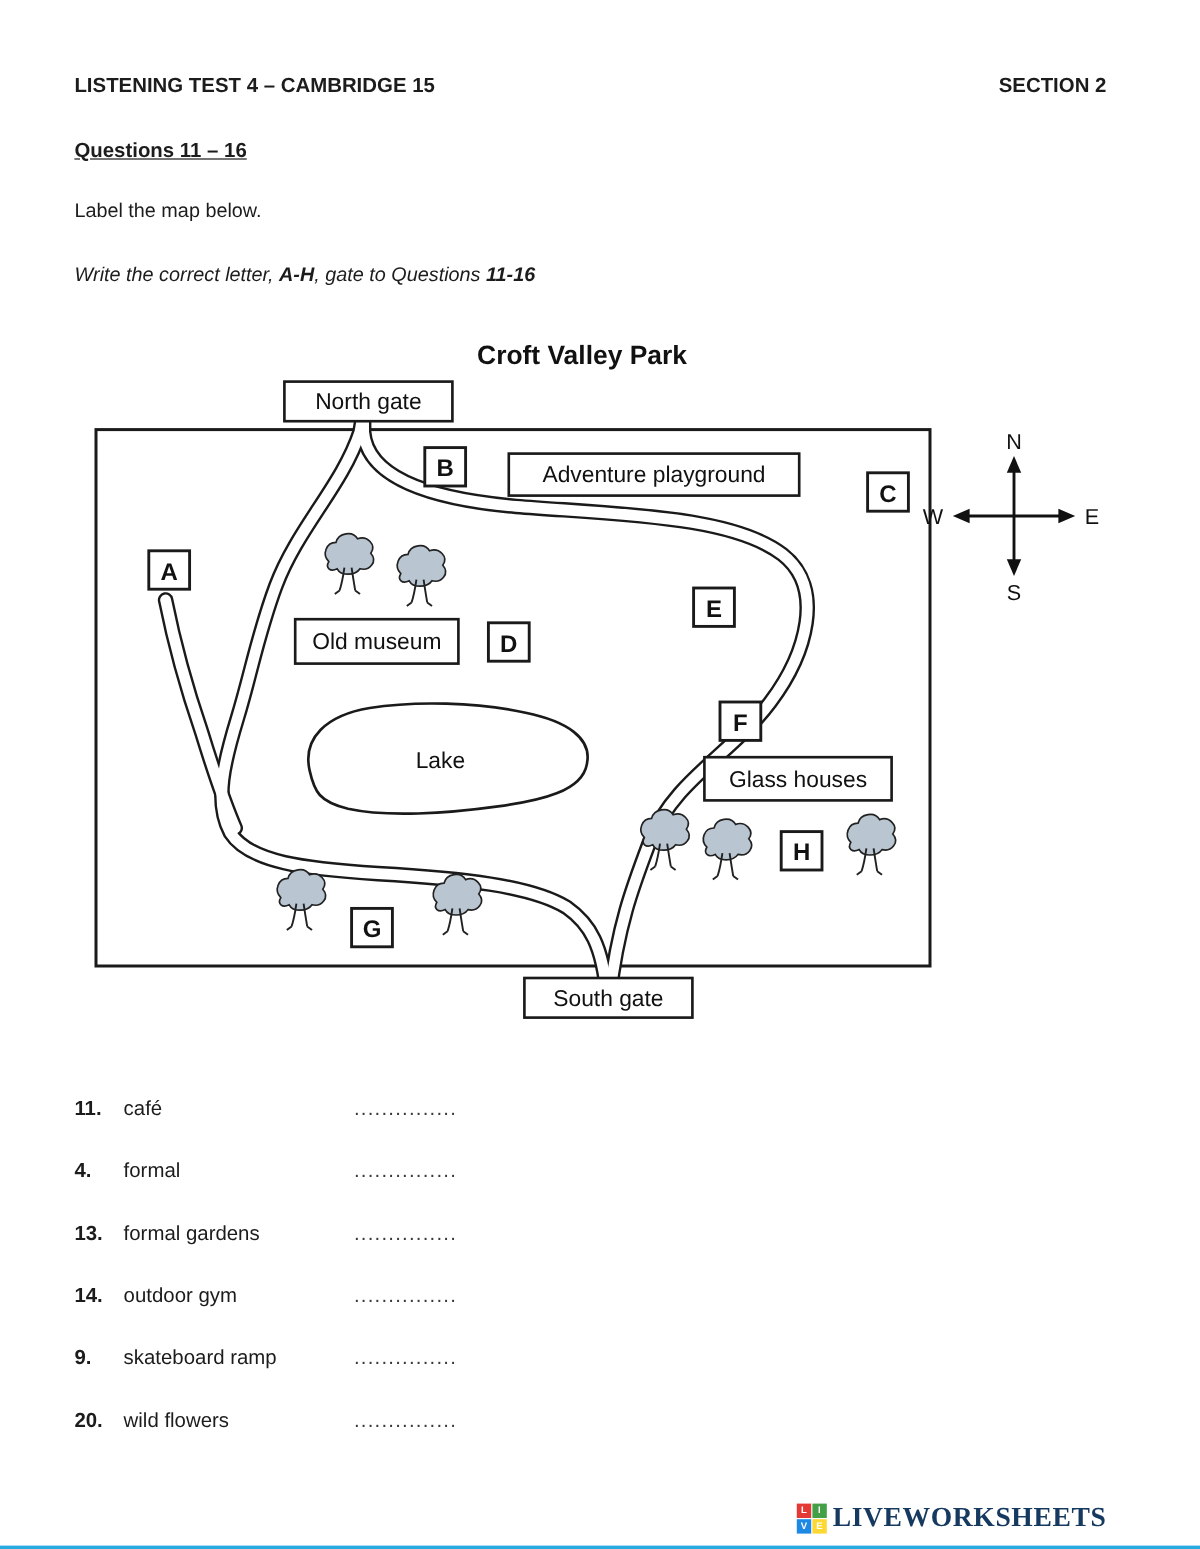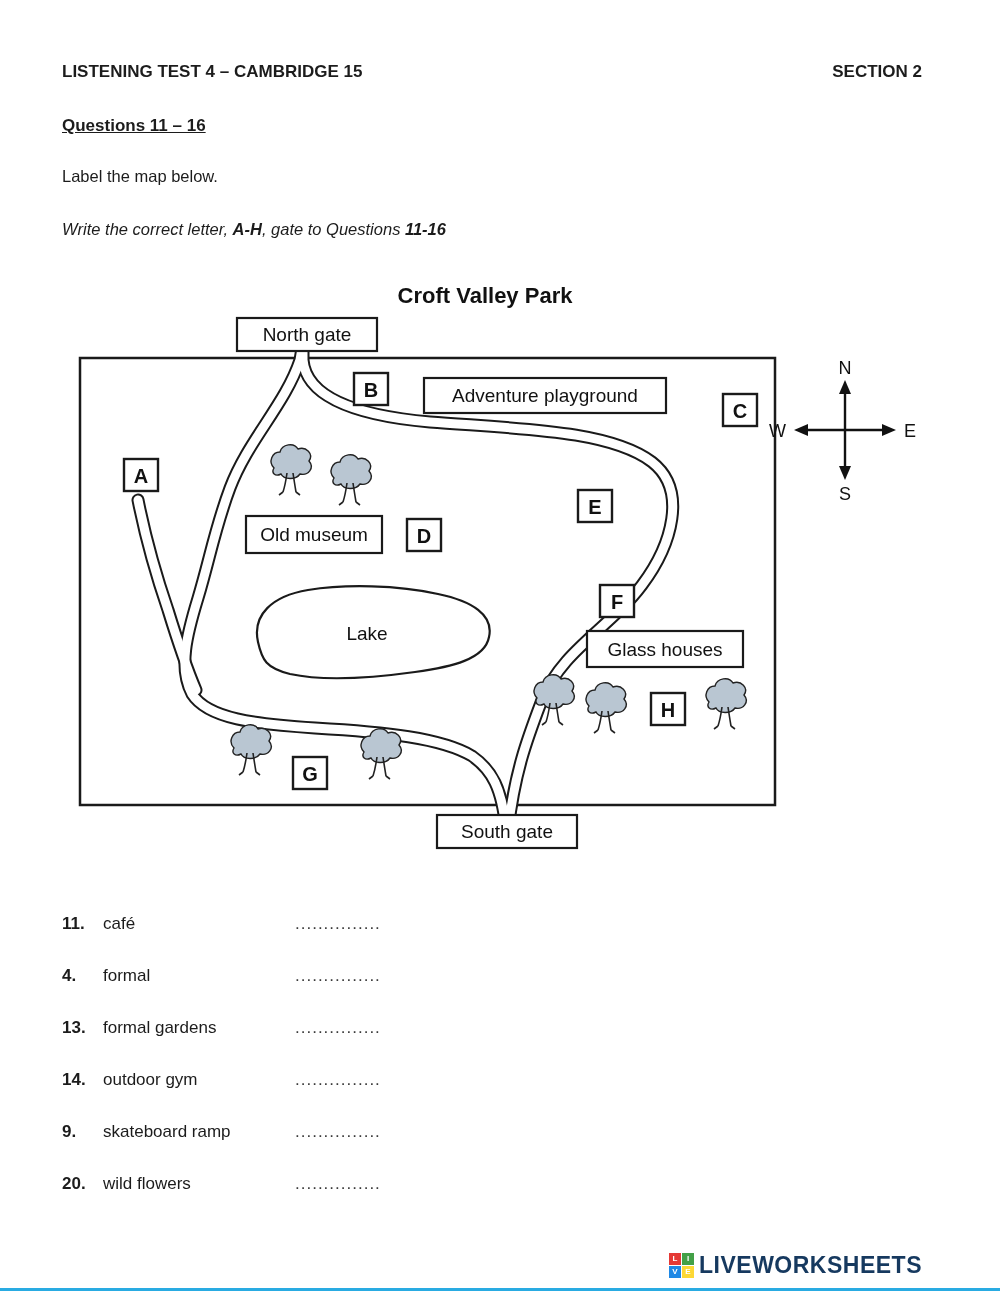--- a/index.html
+++ b/index.html
@@ -31,21 +31,21 @@
     position:absolute;top:1252px;right:78px;
     display:flex;align-items:center;gap:5px;
   }
   .lw-logo{display:grid;grid-template-columns:12px 12px;grid-template-rows:12px 12px;gap:1px;}
   .lw-sq{display:flex;align-items:center;justify-content:center;
     color:#fff;font-size:8px;font-weight:bold;line-height:1;}
   .lw-sq.c0{background:#e53935;}
   .lw-sq.c1{background:#43a047;}
   .lw-sq.c2{background:#1e88e5;}
   .lw-sq.c3{background:#fdd835;}
-  .lw-brand{font-weight:bold;font-size:23px;color:#16395f;letter-spacing:.5px;}
+  .lw-brand{font-weight:bold;font-size:23px;color:#16395f;letter-spacing:.5px;font-family:Liberation Serif, serif;}
   .bottom-rule{position:absolute;left:0;right:0;bottom:0;height:3px;background:#29abe2;}
   text{font-family:"Liberation Sans",sans-serif;fill:#111;}
 </style>
 </head>
 <body>
 
 <div class="page">
 
   <div class="header">
     <span>LISTENING TEST 4 – CAMBRIDGE 15</span>

